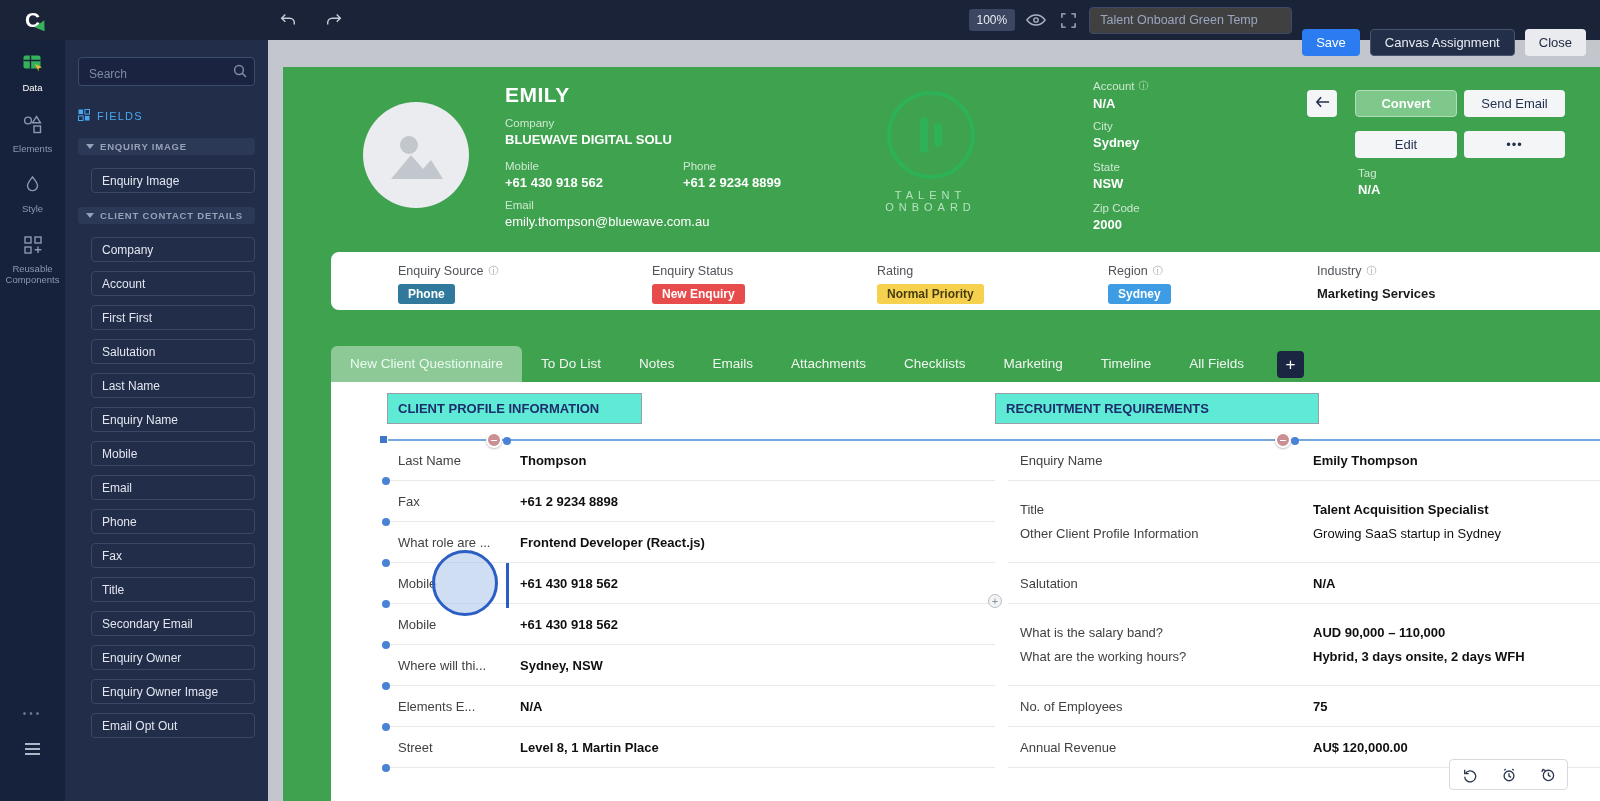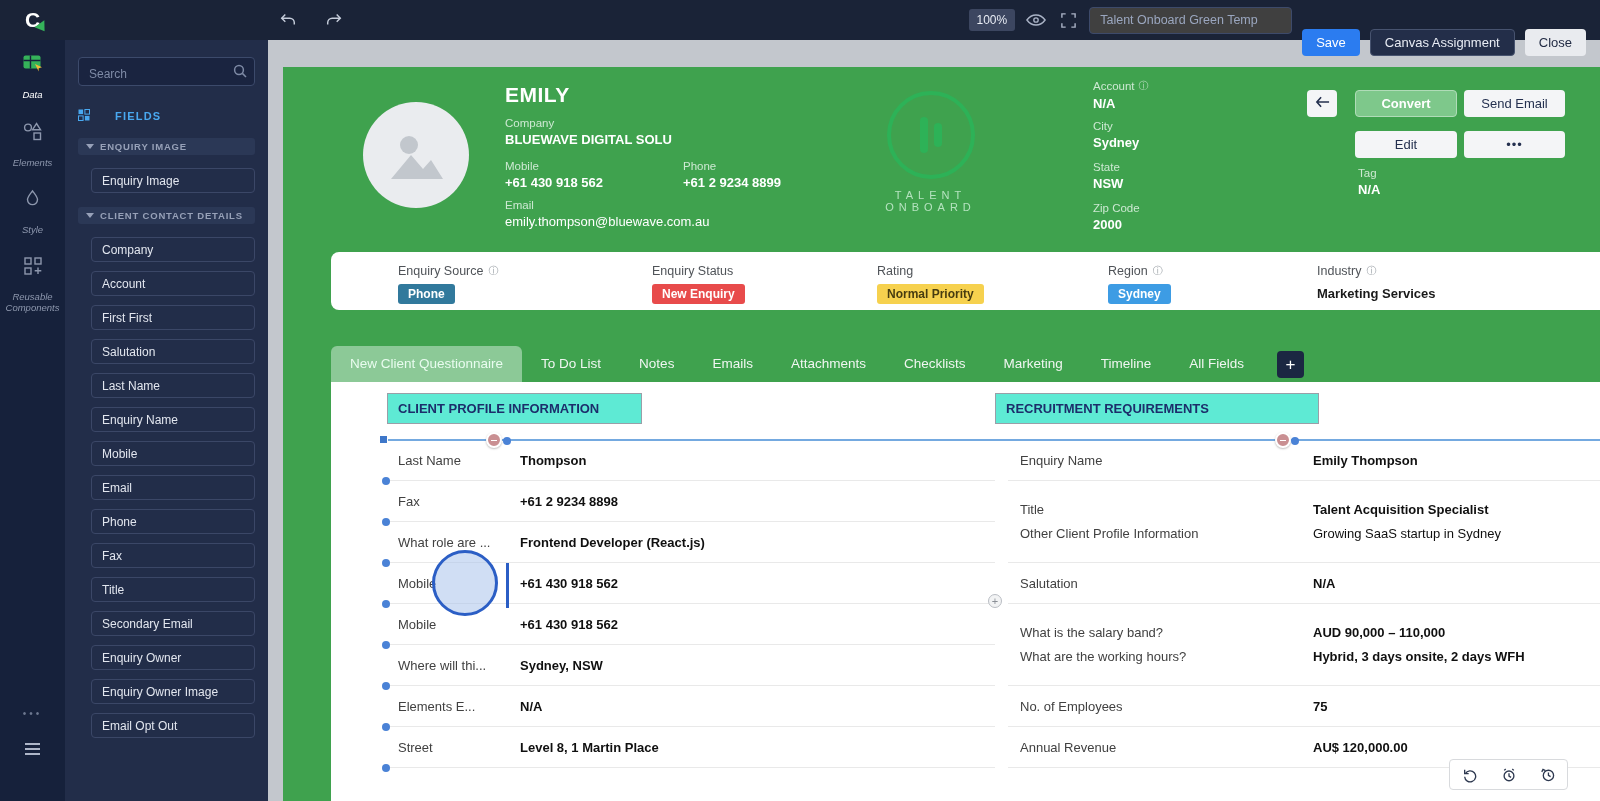--- a/index.html
+++ b/index.html
@@ -15,34 +15,34 @@
   .tb-right { margin-left:auto; display:flex; align-items:center; gap:10px; padding-right:14px; }
   .zoom-badge { background:#3c4660; color:#e8ecf4; font-size:12px; padding:4px 8px; border-radius:3px; }
   .template-input { width:203px; height:27px; background:#404040; border:1px solid #3d4a6a; border-radius:4px; color:#9aa6bf; font-size:12.5px; padding:0 10px; font-family:"Liberation Sans", sans-serif; }
   .btn { height:27px; border:none; border-radius:4px; font-size:13px; padding:0 14px; cursor:pointer; font-family:"Liberation Sans", sans-serif;margin-top:44px; }
   .btn-save { background:#2b7cf0; color:#fff; }
   .btn-assign { background:#232e49; color:#e8ecf4; border:1px solid #47536f; }
   .btn-close { background:#e9ebef; color:#222b44; }
 
   
   .icon-sidebar { position:absolute; left:0; top:40px; width:65px; height:761px; background:#16213b; display:flex; flex-direction:column; align-items:center; padding-top:14px; z-index:10; }
-  .side-item { display:flex; flex-direction:column; align-items:center; gap:12px; margin-bottom:20px; cursor:pointer; width:60px; text-align:center;font-style:italic; }
+  .side-item { display:flex; flex-direction:column; align-items:center; gap:5px; margin-bottom:20px; cursor:pointer; width:60px; text-align:center; }
   .side-label { font-size:9.5px; color:#8d97ad; line-height:1.15; }
   .side-item.active .side-label { color:#ffffff; }
   .side-dots { margin-top:auto; color:#6d7890; font-size:10px; letter-spacing:3px; cursor:pointer; }
   .hamburger { margin:24px 0 46px; cursor:pointer; display:flex; flex-direction:column; gap:3.5px; }
   .hamburger i { display:block; width:15px; height:1.6px; background:#aeb6c8; }
 
   
   .fields-panel { position:absolute; left:65px; top:40px; width:203px; height:761px; background:#222d49; padding:17px 13px; z-index:10; }
   .search-wrap { position:relative; }
   .search-input { width:100%; height:29px; background:#1a2440; border:1px solid #3c4a6b; border-radius:4px; color:#cfd6e4; font-size:12px; padding:4px 28px 0 10px; font-family:"Liberation Sans", sans-serif; }
   .search-input::placeholder { color:#7e8aa5; }
   .search-ico { position:absolute; right:8px; top:7px; }
-  .fields-title { display:flex; align-items:center; gap:25px; color:#49a8f0; font-size:11px; font-weight:bold; letter-spacing:1.2px; margin:23px 0 15px; }
+  .fields-title { display:flex; align-items:center; gap:7px; color:#49a8f0; font-size:11px; font-weight:normal; letter-spacing:1.2px; margin:23px 0 15px; }
   .fsec-header { background:#2b3856; border-radius:3px; height:17px; display:flex; align-items:center; gap:6px; padding:0 8px; margin-bottom:13px; cursor:pointer; }
   .fsec-header .chev { width:0; height:0; border-left:4px solid transparent; border-right:4px solid transparent; border-top:5px solid #97a1b8; }
   .fsec-label { color:#97a1b8; font-size:9.5px; font-weight:bold; letter-spacing:0.8px; }
   .fitem-list { display:flex; flex-direction:column; gap:9px; margin:0 0 14px 13px; }
   .fitem { border:1px solid #3b4767; border-radius:4px; height:25px; display:flex; align-items:center; padding:0 10px; color:#e2e6ef; font-size:12px; cursor:grab; }
 
   
   .viewport { position:absolute; left:268px; top:40px; width:1332px; height:761px; background:#c3c7cd; overflow:hidden; }
   .canvas { position:absolute; left:15px; top:27px; width:1317px; height:734px; background:#3fa24e; }
 

